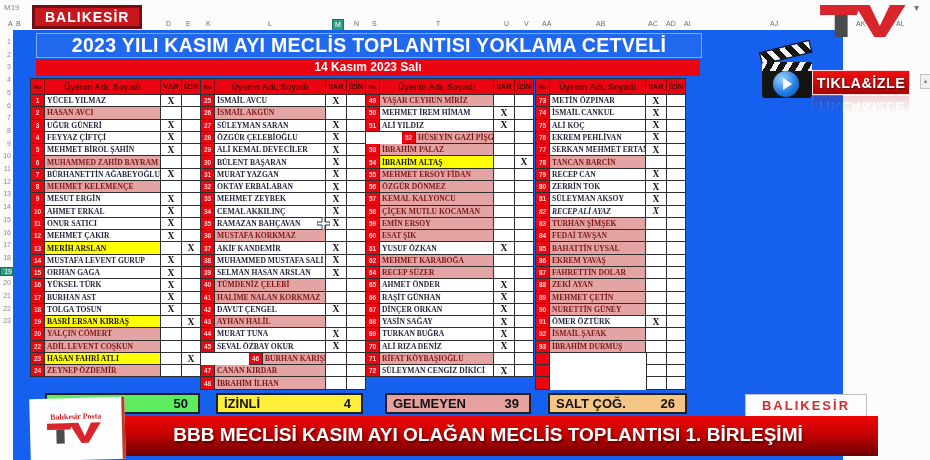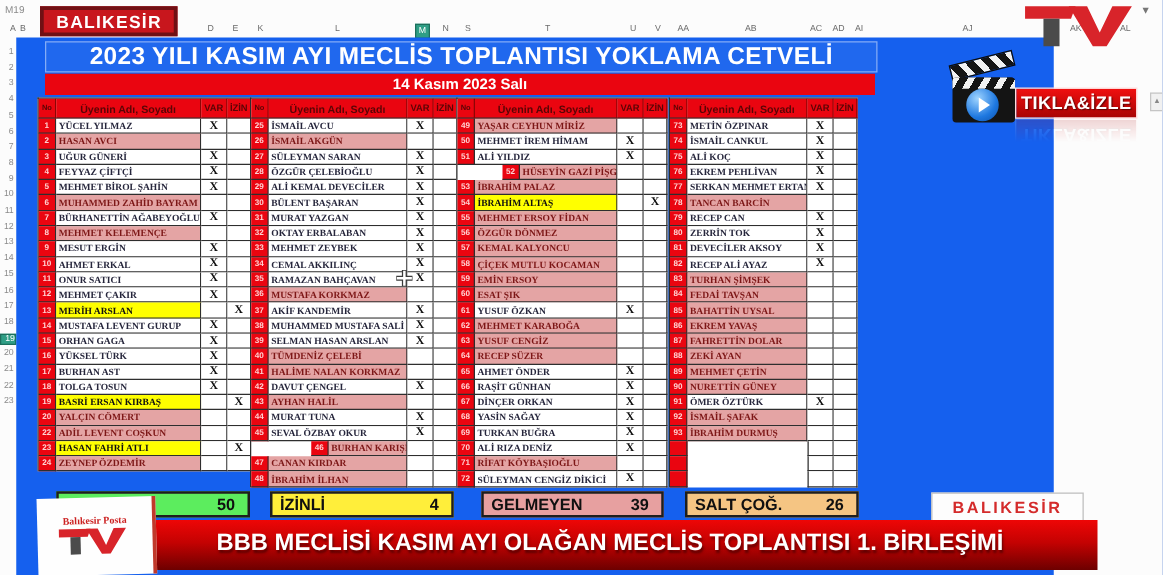--- a/index.html
+++ b/index.html
@@ -527,26 +527,20 @@
             <div class="cell x-cell" style="height: 12.29px;">X</div>
             <div class="cell x-cell" style="height: 12.29px;"></div>
           </div>
           <div class="trow" style="height: 12.29px;">
             <div class="cell no-cell" style="height: 12.29px;">62</div>
             <div class="cell name-cell yok" style="height: 12.29px; background: rgb(228, 164, 164);">MEHMET KARABOĞA</div>
             <div class="cell x-cell" style="height: 12.29px;"></div>
             <div class="cell x-cell" style="height: 12.29px;"></div>
           </div>
           <div class="trow" style="height: 12.29px;">
-            <div class="cell no-cell" style="height: 12.29px;">63</div>
-            <div class="cell name-cell yok" style="height: 12.29px; background: rgb(228, 164, 164);">YUSUF CENGİZ</div>
-            <div class="cell x-cell" style="height: 12.29px;"></div>
-            <div class="cell x-cell" style="height: 12.29px;"></div>
-          </div>
-          <div class="trow" style="height: 12.29px;">
             <div class="cell no-cell" style="height: 12.29px;">64</div>
             <div class="cell name-cell yok" style="height: 12.29px; background: rgb(228, 164, 164);">RECEP SÜZER</div>
             <div class="cell x-cell" style="height: 12.29px;"></div>
             <div class="cell x-cell" style="height: 12.29px;"></div>
           </div>
           <div class="trow" style="height: 12.29px;">
             <div class="cell no-cell" style="height: 12.29px;">65</div>
             <div class="cell name-cell var" style="height: 12.29px; background: rgb(255, 255, 255);">AHMET ÖNDER</div>
             <div class="cell x-cell" style="height: 12.29px;">X</div>
             <div class="cell x-cell" style="height: 12.29px;"></div>
@@ -644,25 +638,25 @@
             <div class="cell x-cell" style="height: 12.29px;"></div>
           </div>
           <div class="trow" style="height: 12.29px;">
             <div class="cell no-cell" style="height: 12.29px;">80</div>
             <div class="cell name-cell var" style="height: 12.29px; background: rgb(255, 255, 255);">ZERRİN TOK</div>
             <div class="cell x-cell" style="height: 12.29px;">X</div>
             <div class="cell x-cell" style="height: 12.29px;"></div>
           </div>
           <div class="trow" style="height: 12.29px;">
             <div class="cell no-cell" style="height: 12.29px;">81</div>
-            <div class="cell name-cell var" style="height: 12.29px; background: rgb(255, 255, 255);">DEVECİLER AKSOY</div>
-            <div class="cell x-cell" style="height: 12.29px;">X</div>
-            <div class="cell x-cell" style="height: 12.29px;"></div>
-          </div>
-          <div class="trow" style="height: 12.29px;">
+            <div class="cell name-cell var" style="height: 12.29px; background: rgb(255, 255, 255);">SÜLEYMAN AKSOY</div>
+            <div class="cell x-cell" style="height: 12.29px;">X</div>
+            <div class="cell x-cell" style="height: 12.29px;"></div>
+          </div>
+          <div class="trow" style="height: 12.29px; font-style: italic;">
             <div class="cell no-cell" style="height: 12.29px;">82</div>
             <div class="cell name-cell var" style="height: 12.29px; background: rgb(255, 255, 255);">RECEP ALİ AYAZ</div>
             <div class="cell x-cell" style="height: 12.29px;">X</div>
             <div class="cell x-cell" style="height: 12.29px;"></div>
           </div>
           <div class="trow" style="height: 12.29px;">
             <div class="cell no-cell" style="height: 12.29px;">83</div>
             <div class="cell name-cell yok" style="height: 12.29px; background: rgb(228, 164, 164);">TURHAN ŞİMŞEK</div>
             <div class="cell x-cell" style="height: 12.29px;"></div>
             <div class="cell x-cell" style="height: 12.29px;"></div>

